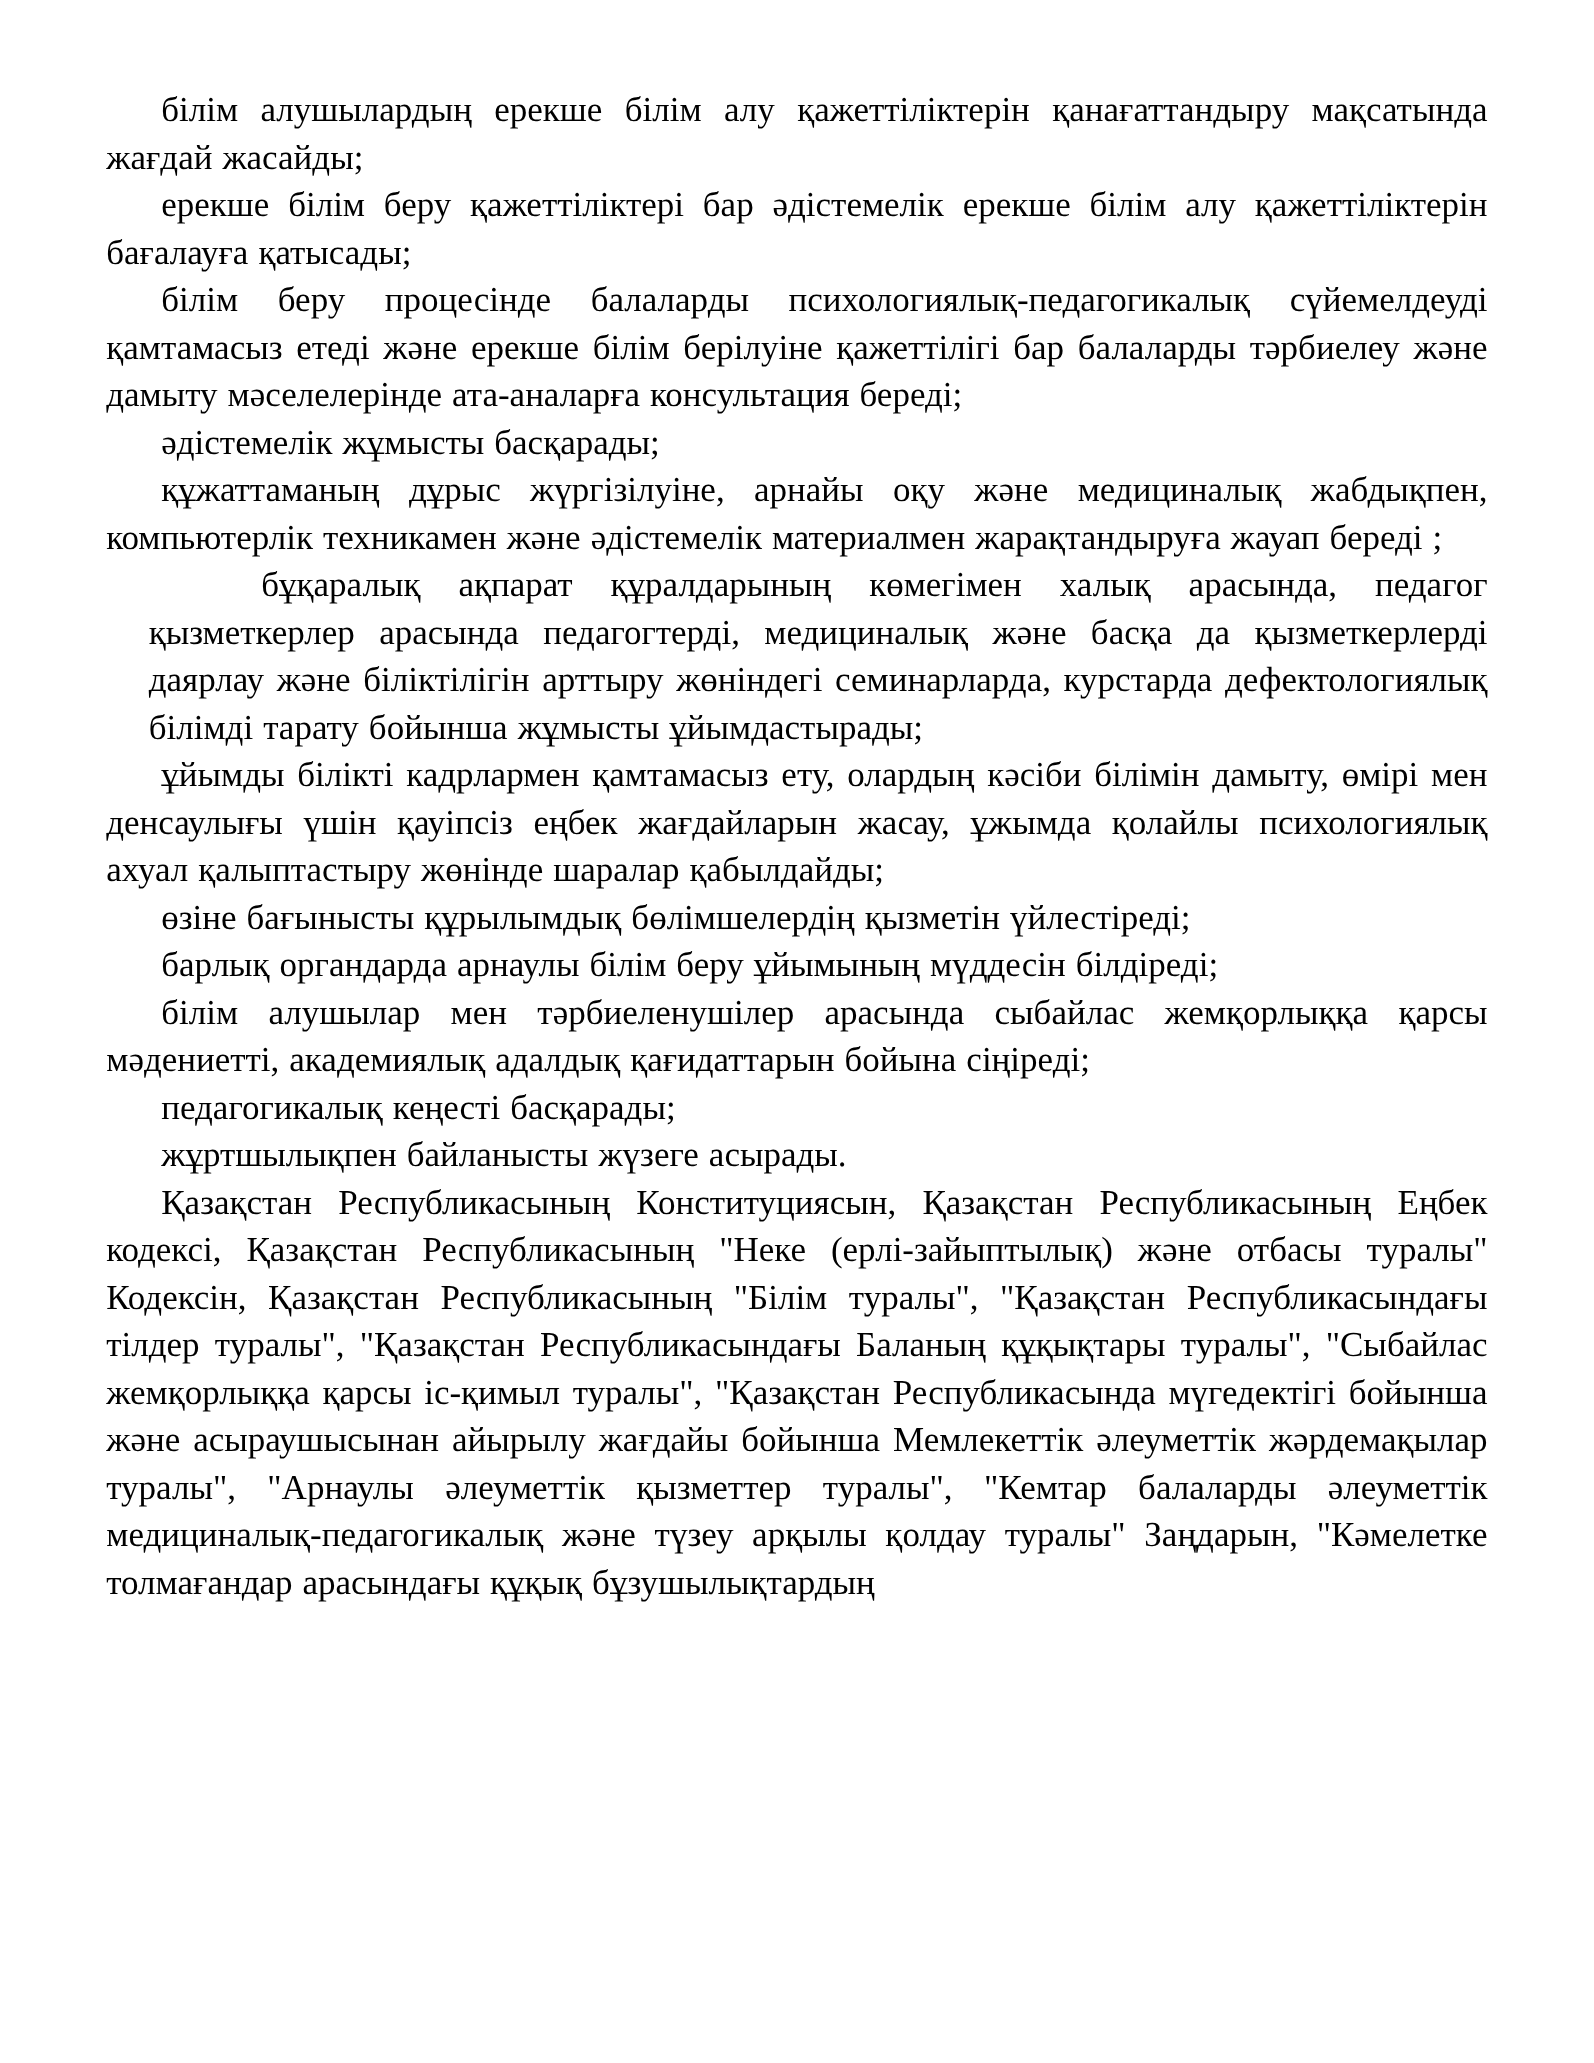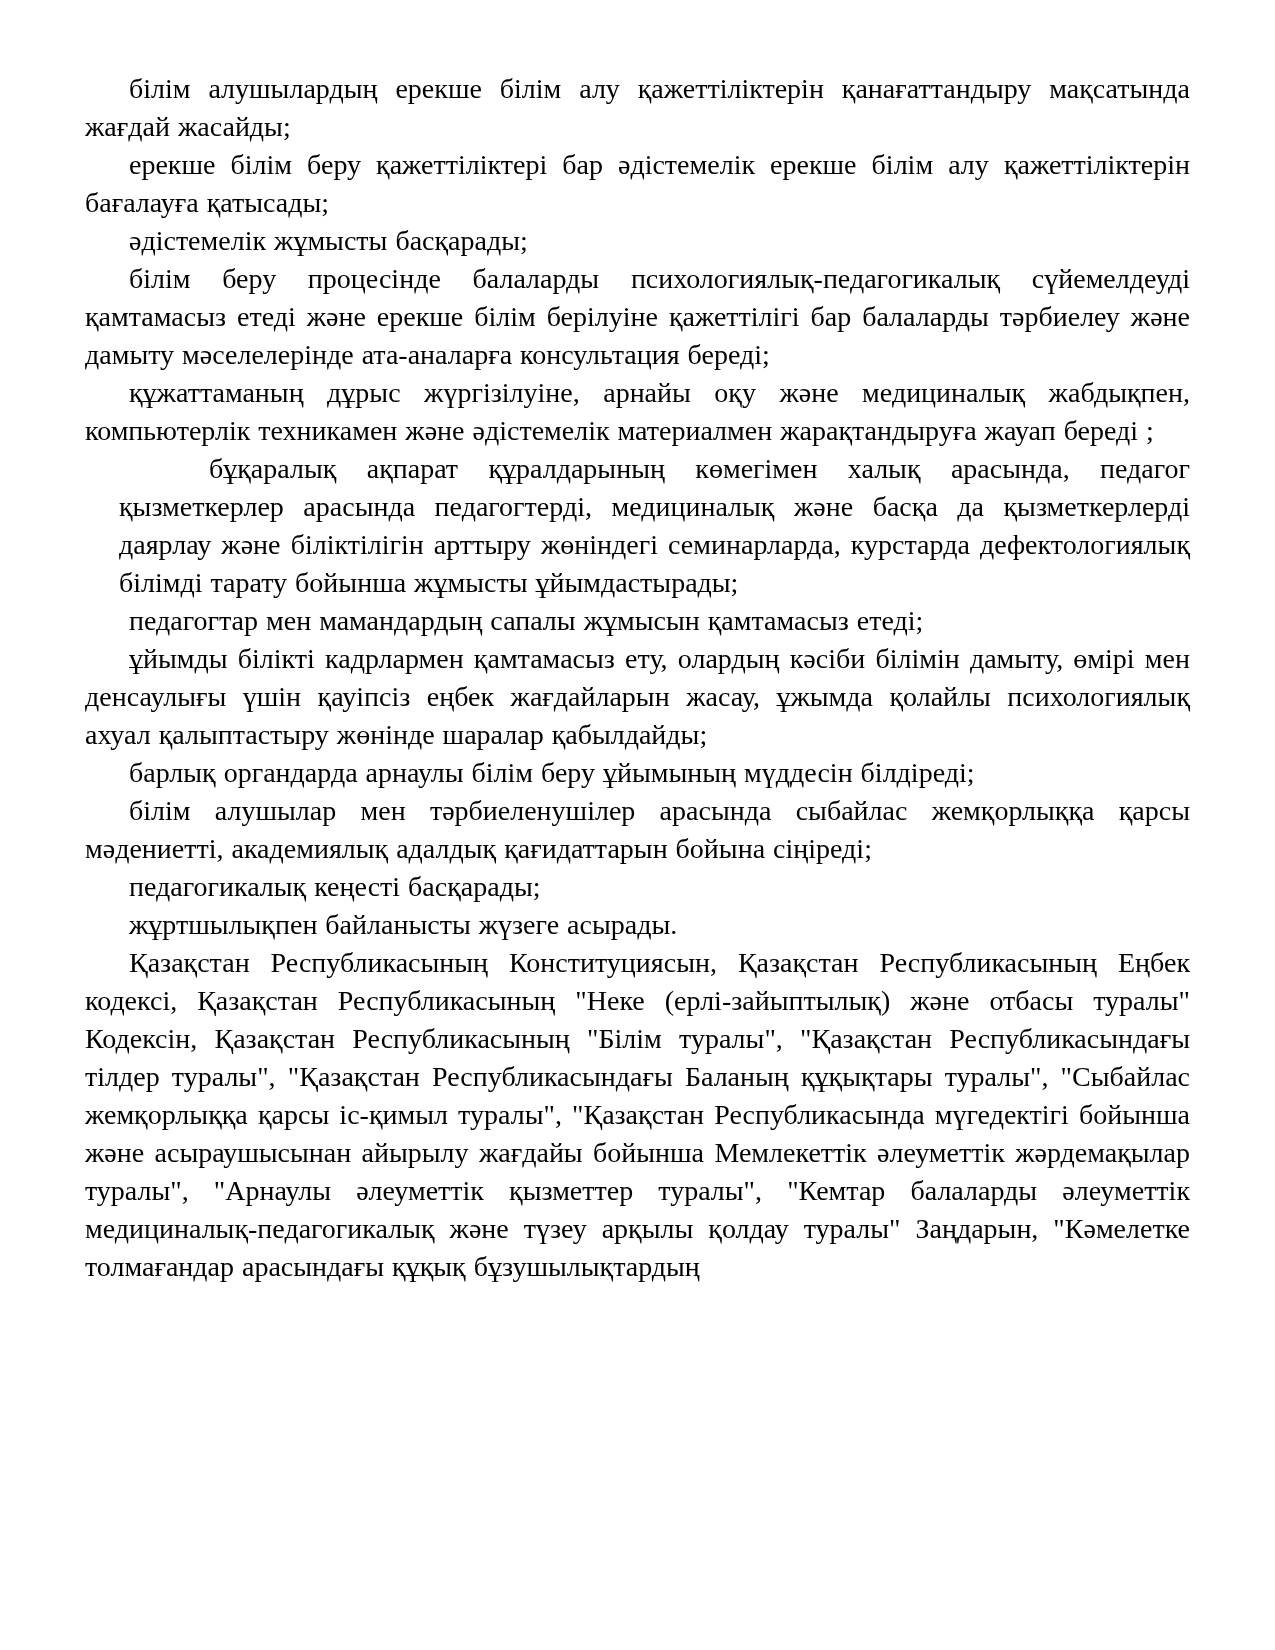--- a/index.html
+++ b/index.html
@@ -30,24 +30,24 @@
     text-indent: 90px;
     margin-left: 34px;
   }
 </style>
 </head>
 <body>
 
 <div class="page">
   <p>білім алушылардың ерекше білім алу қажеттіліктерін қанағаттандыру мақсатында жағдай жасайды;</p>
   <p>ерекше білім беру қажеттіліктері бар әдістемелік ерекше білім алу қажеттіліктерін бағалауға қатысады;</p>
+  <p>білім беру процесінде балаларды психологиялық-педагогикалық сүйемелдеуді қамтамасыз етеді және ерекше білім берілуіне қажеттілігі бар балаларды тәрбиелеу және дамыту мәселелерінде ата-аналарға консультация береді;</p>
   <p>әдістемелік жұмысты басқарады;</p>
-  <p>білім беру процесінде балаларды психологиялық-педагогикалық сүйемелдеуді қамтамасыз етеді және ерекше білім берілуіне қажеттілігі бар балаларды тәрбиелеу және дамыту мәселелерінде ата-аналарға консультация береді;</p>
   <p>құжаттаманың дұрыс жүргізілуіне, арнайы оқу және медициналық жабдықпен, компьютерлік техникамен және әдістемелік материалмен жарақтандыруға жауап береді ;</p>
   <p class="indent-xl">бұқаралық ақпарат құралдарының көмегімен халық арасында, педагог қызметкерлер арасында педагогтерді, медициналық және басқа да қызметкерлерді даярлау және біліктілігін арттыру жөніндегі семинарларда, курстарда дефектологиялық білімді тарату бойынша жұмысты ұйымдастырады;</p>
-  <p>педагогтар мен мамандардың сапалы жұмысын қамтамасыз етеді;</p>
   <p>ұйымды білікті кадрлармен қамтамасыз ету, олардың кәсіби білімін дамыту, өмірі мен денсаулығы үшін қауіпсіз еңбек жағдайларын жасау, ұжымда қолайлы психологиялық ахуал қалыптастыру жөнінде шаралар қабылдайды;</p>
+  <p>өзіне бағынысты құрылымдық бөлімшелердің қызметін үйлестіреді;</p>
   <p>барлық органдарда арнаулы білім беру ұйымының мүддесін білдіреді;</p>
   <p>білім алушылар мен тәрбиеленушілер арасында сыбайлас жемқорлыққа қарсы мәдениетті, академиялық адалдық қағидаттарын бойына сіңіреді;</p>
   <p>педагогикалық кеңесті басқарады;</p>
   <p>жұртшылықпен байланысты жүзеге асырады.</p>
   <p>Қазақстан Республикасының Конституциясын, Қазақстан Республикасының Еңбек кодексі, Қазақстан Республикасының "Неке (ерлі-зайыптылық) және отбасы туралы" Кодексін, Қазақстан Республикасының "Білім туралы", "Қазақстан Республикасындағы тілдер туралы", "Қазақстан Республикасындағы Баланың құқықтары туралы", "Сыбайлас жемқорлыққа қарсы іс-қимыл туралы", "Қазақстан Республикасында мүгедектігі бойынша және асыраушысынан айырылу жағдайы бойынша Мемлекеттік әлеуметтік жәрдемақылар туралы", "Арнаулы әлеуметтік қызметтер туралы", "Кемтар балаларды әлеуметтік медициналық-педагогикалық және түзеу арқылы қолдау туралы" Заңдарын, "Кәмелетке толмағандар арасындағы құқық бұзушылықтардың</p>
 </div>
 
 </body></html>

